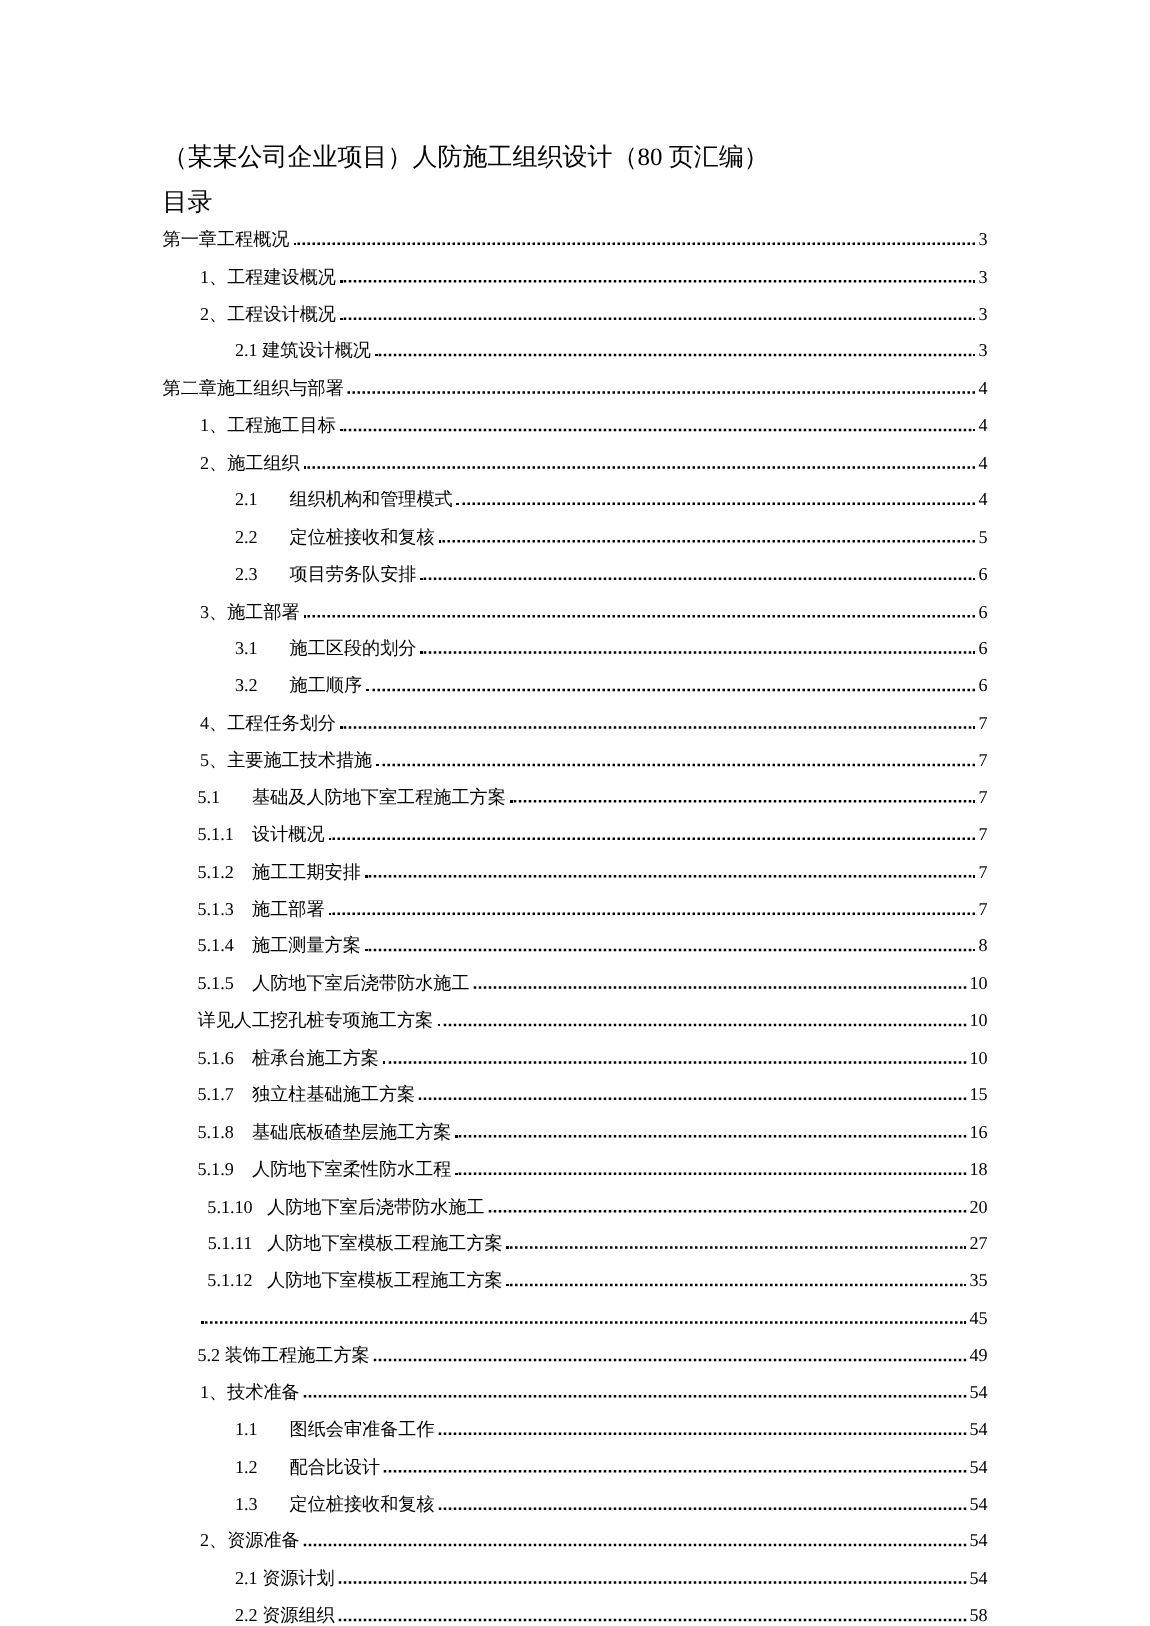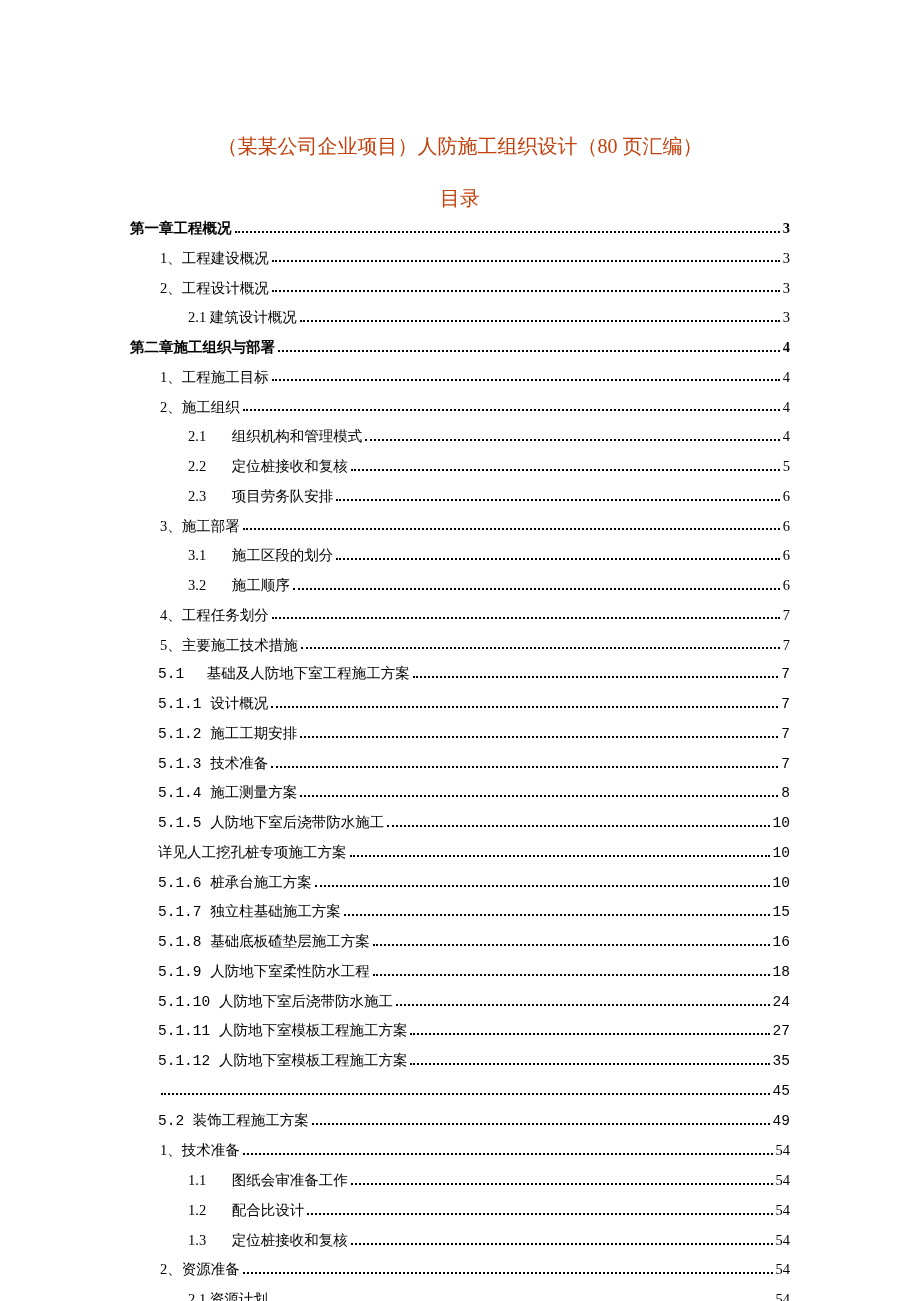--- a/index.html
+++ b/index.html
@@ -8,27 +8,26 @@
       box-sizing: border-box;
     }
     body {
       background: #fff;
       font-family: "SimSun", "宋体", serif;
       width: 920px;
       margin: 0 auto;
       padding: 110px 130px 100px 130px;
     }
     .title {
-      color: #c2410c;
+      color: #000000;
       font-family: "SimSun", "宋体", serif;
       font-size: 20px;
-      text-align: center;
+      text-align: left;
       line-height: 1.6;
       margin-bottom: 4px;
-      margin-top: 20px;
     }
     .toc {
       font-size: 14.5px;
       line-height: 1.5;
     }
     .toc-row {
       display: flex;
       align-items: baseline;
       white-space: nowrap;
       margin-bottom: 8px;
@@ -38,24 +37,24 @@
     }
     .toc-row .dots {
       flex: 1 1 auto;
       border-bottom: 2px dotted #000;
       margin: 0 3px 3px 3px;
       height: 0.7em;
     }
     .toc-row .page {
       flex: 0 0 auto;
     }
-    .lvl0 { padding-left: 0; font-weight: bold; }
-    .lvl1 { padding-left: 30px; align-items: center; }
+    .lvl0 { padding-left: 0; }
+    .lvl1 { padding-left: 30px; }
     .lvl2 { padding-left: 58px; }
-    .lvl1b { padding-left: 28px; font-family: Liberation Mono, monospace; }
+    .lvl1b { padding-left: 28px; }
     .num-prefix {
       display: inline-block;
       min-width: 40px;
     }
     .num-prefix-wide {
       display: inline-block;
       min-width: 52px;
       text-align: center;
     }
   </style>
@@ -150,21 +149,21 @@
       <span class="label"><span class="num-prefix">5.1.1</span><span> </span><span>设计概况</span></span>
       <span class="dots"></span>
       <span class="page">7</span>
     </div>
     <div class="toc-row lvl1b">
       <span class="label"><span class="num-prefix">5.1.2</span><span> </span><span>施工工期安排</span></span>
       <span class="dots"></span>
       <span class="page">7</span>
     </div>
     <div class="toc-row lvl1b">
-      <span class="label"><span class="num-prefix">5.1.3</span><span> </span><span>技术准备</span></span>
+      <span class="label"><span class="num-prefix">5.1.3</span><span> </span><span>施工部署</span></span>
       <span class="dots"></span>
       <span class="page">7</span>
     </div>
     <div class="toc-row lvl1b">
       <span class="label"><span class="num-prefix">5.1.4</span><span> </span><span>施工测量方案</span></span>
       <span class="dots"></span>
       <span class="page">8</span>
     </div>
     <div class="toc-row lvl1b">
       <span class="label"><span class="num-prefix">5.1.5</span><span> </span><span>人防地下室后浇带防水施工</span></span>
@@ -192,21 +191,21 @@
       <span class="page">16</span>
     </div>
     <div class="toc-row lvl1b">
       <span class="label"><span class="num-prefix">5.1.9</span><span> </span><span>人防地下室柔性防水工程</span></span>
       <span class="dots"></span>
       <span class="page">18</span>
     </div>
     <div class="toc-row lvl1b">
       <span class="label"><span class="num-prefix-wide">5.1.10</span><span> </span><span>人防地下室后浇带防水施工</span></span>
       <span class="dots"></span>
-      <span class="page">24</span>
+      <span class="page">20</span>
     </div>
     <div class="toc-row lvl1b">
       <span class="label"><span class="num-prefix-wide">5.1.11</span><span> </span><span>人防地下室模板工程施工方案</span></span>
       <span class="dots"></span>
       <span class="page">27</span>
     </div>
     <div class="toc-row lvl1b">
       <span class="label"><span class="num-prefix-wide">5.1.12</span><span> </span><span>人防地下室模板工程施工方案</span></span>
       <span class="dots"></span>
       <span class="page">35</span>

